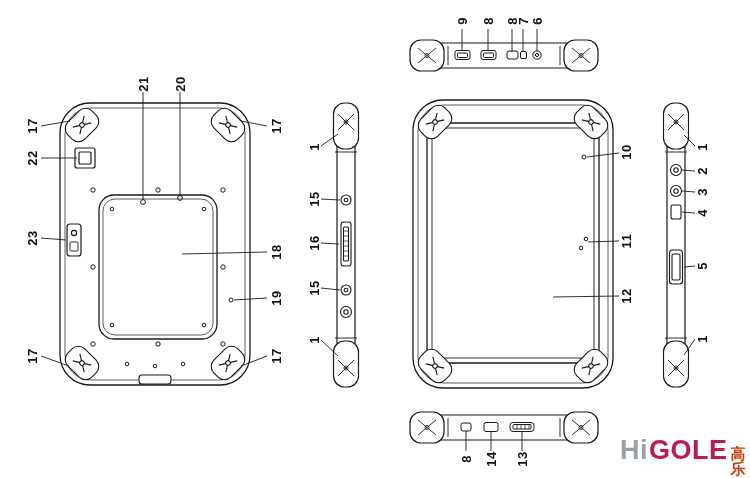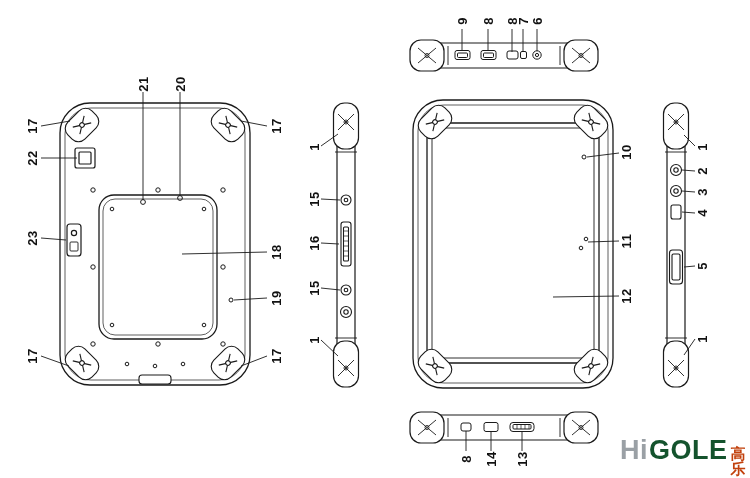--- a/index.html
+++ b/index.html
@@ -6,21 +6,21 @@
   .stage{position:relative;width:750px;height:478px;background:#ffffff;overflow:hidden;
          font-family:"Liberation Sans",sans-serif;}
   .view{position:absolute;}
   .view svg{display:block;width:100%;height:100%;}
   .overlay{position:absolute;left:0;top:0;width:750px;height:478px;pointer-events:none;}
   .callout{position:absolute;transform:translate(-50%,-50%) rotate(-90deg);
            font:700 13px/1 "Liberation Sans",sans-serif;color:#111;
            letter-spacing:.5px;white-space:nowrap;z-index:5;}
   .brand{position:absolute;left:620px;top:413px;display:flex;align-items:baseline;gap:1px;z-index:5;margin-top:24px;}
   .brand-hi{font:800 27px/1 "Liberation Sans",sans-serif;color:#9aa0a5;letter-spacing:.5px;}
-  .brand-gole{font:800 27px/1 "Liberation Sans",sans-serif;color:#14532d;letter-spacing:.5px;}
+  .brand-gole{font:800 27px/1 "Liberation Sans",sans-serif;color:#be185d;letter-spacing:.5px;}
   .brand-cn{font:700 15px/1 "Liberation Sans",sans-serif;color:#c2410c;margin-left:2px;}
 </style>
 </head>
 <body>
 
 <div class="stage">
 
   <div class="view" style="left:55px;top:98px;width:200px;height:292px">
     <svg viewBox="0 0 200 292" xmlns="http://www.w3.org/2000/svg">
       <g fill="none" stroke="#1a1a1a" stroke-width="1.3">

